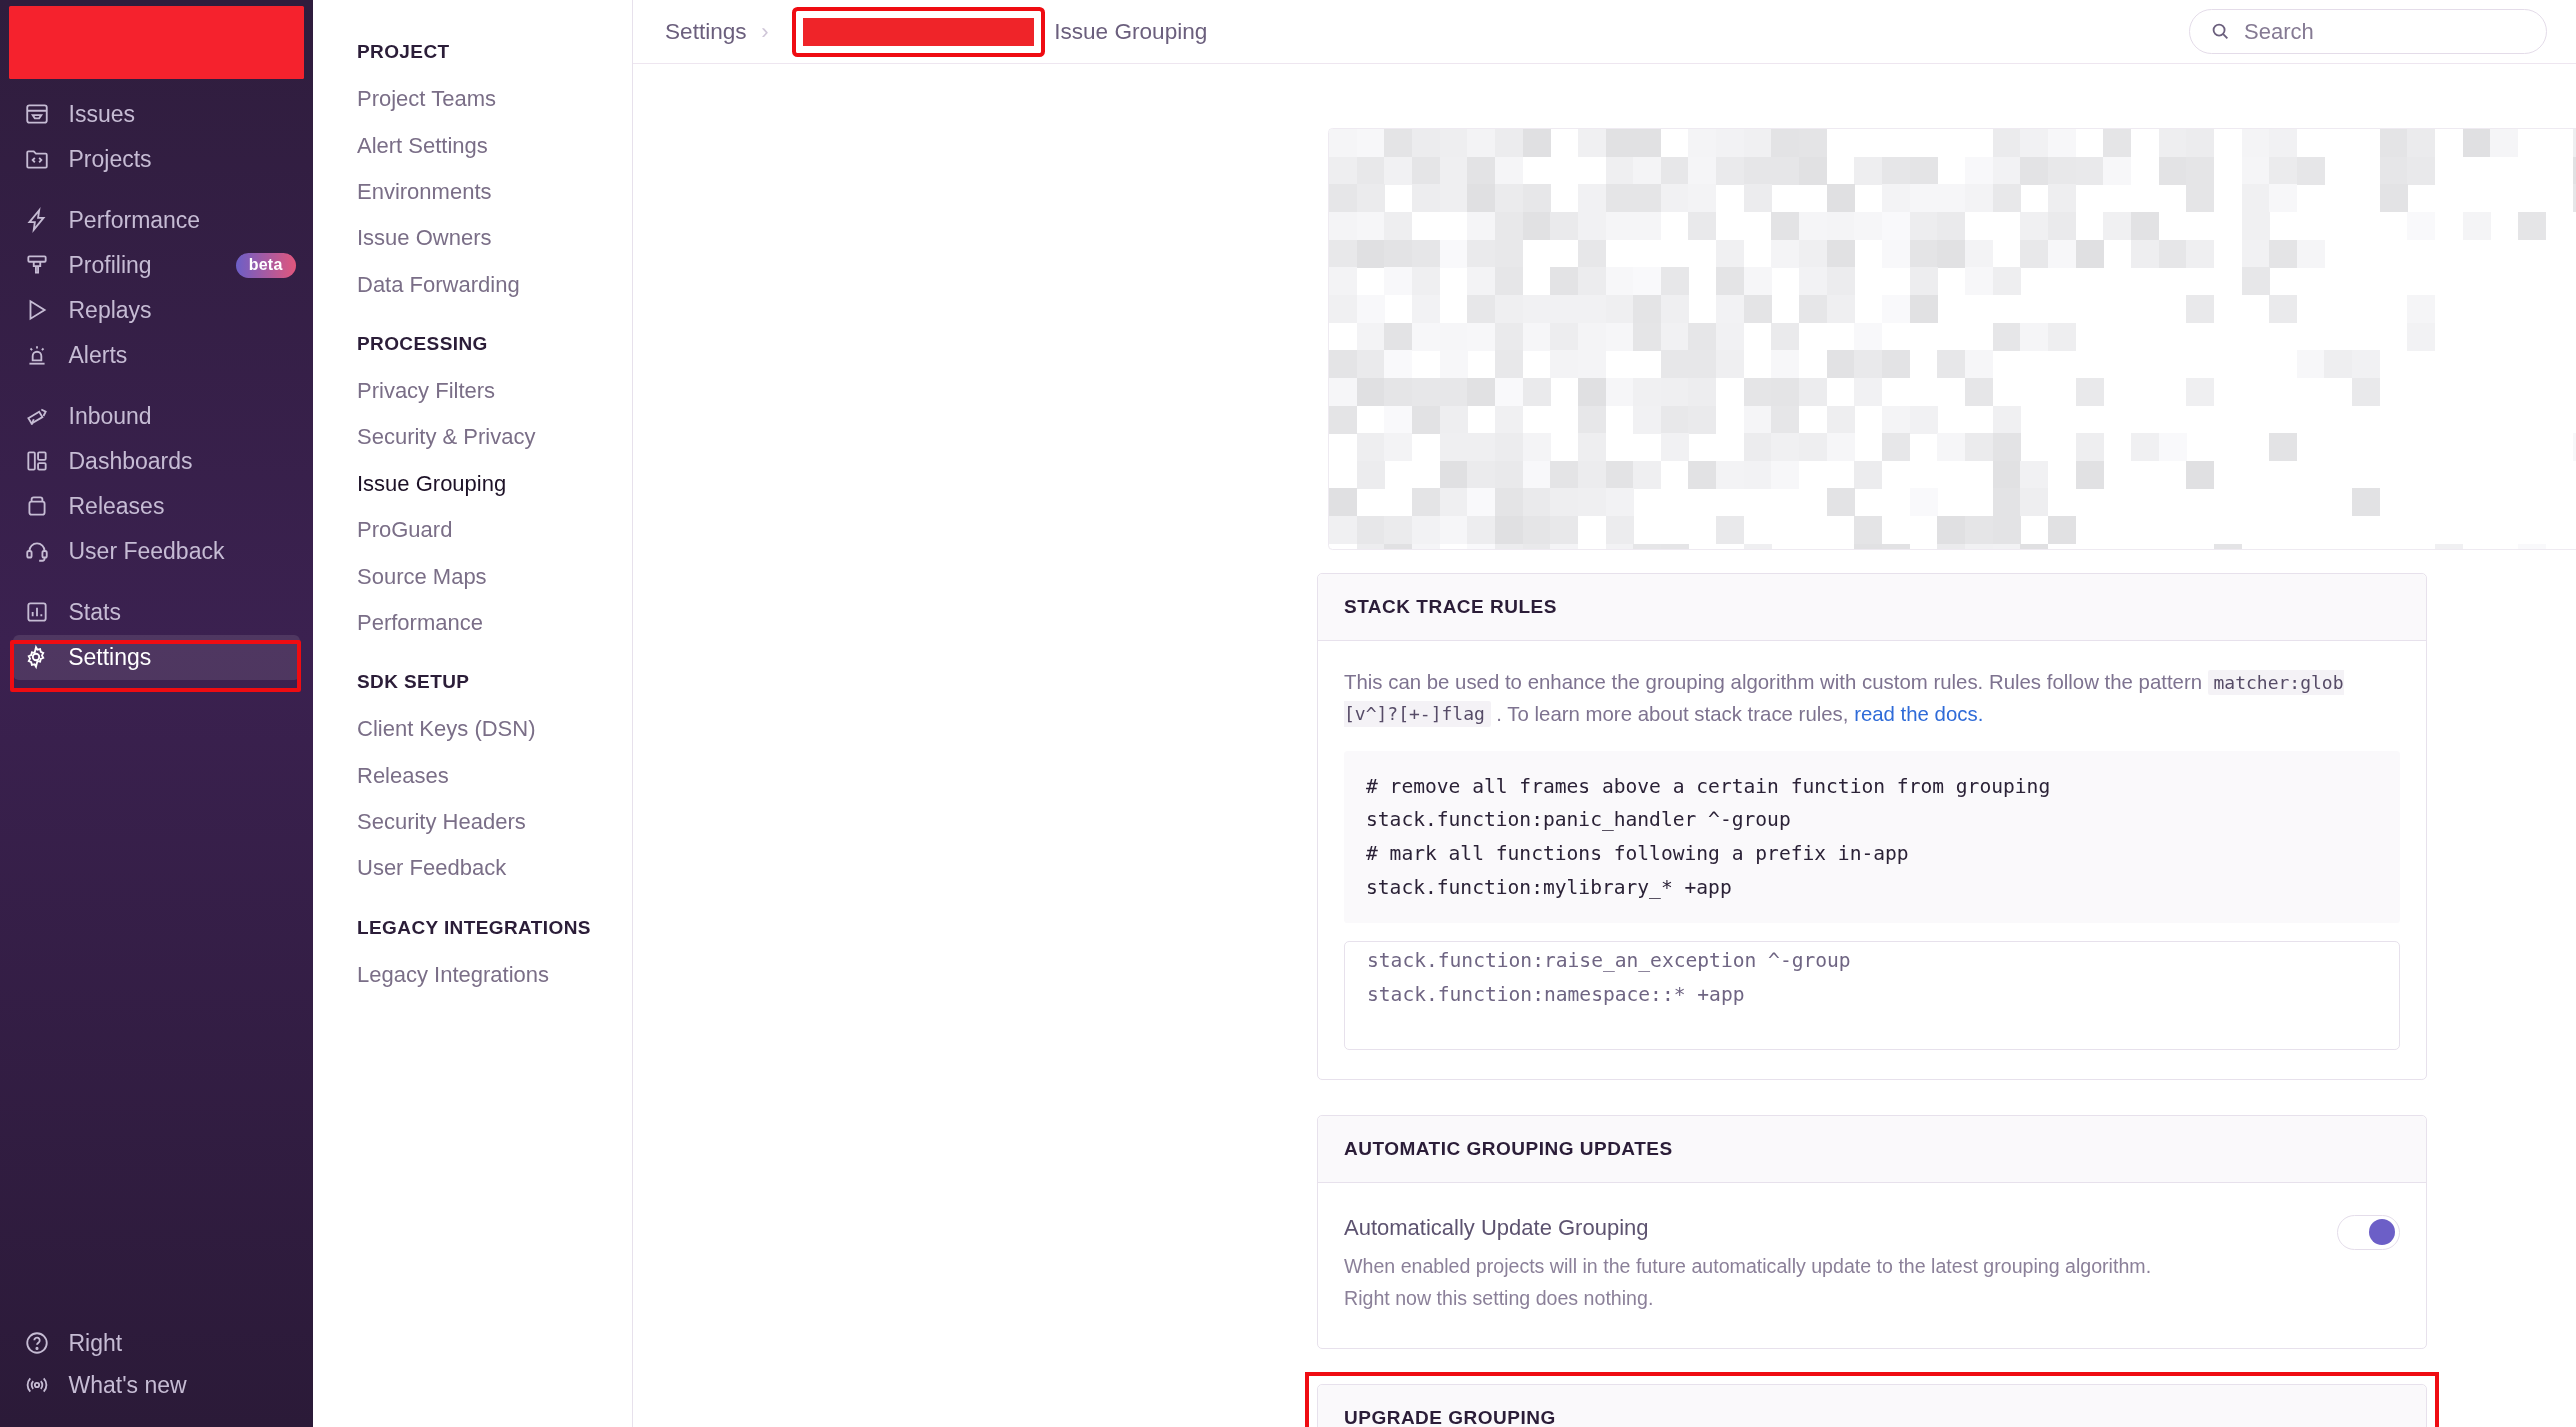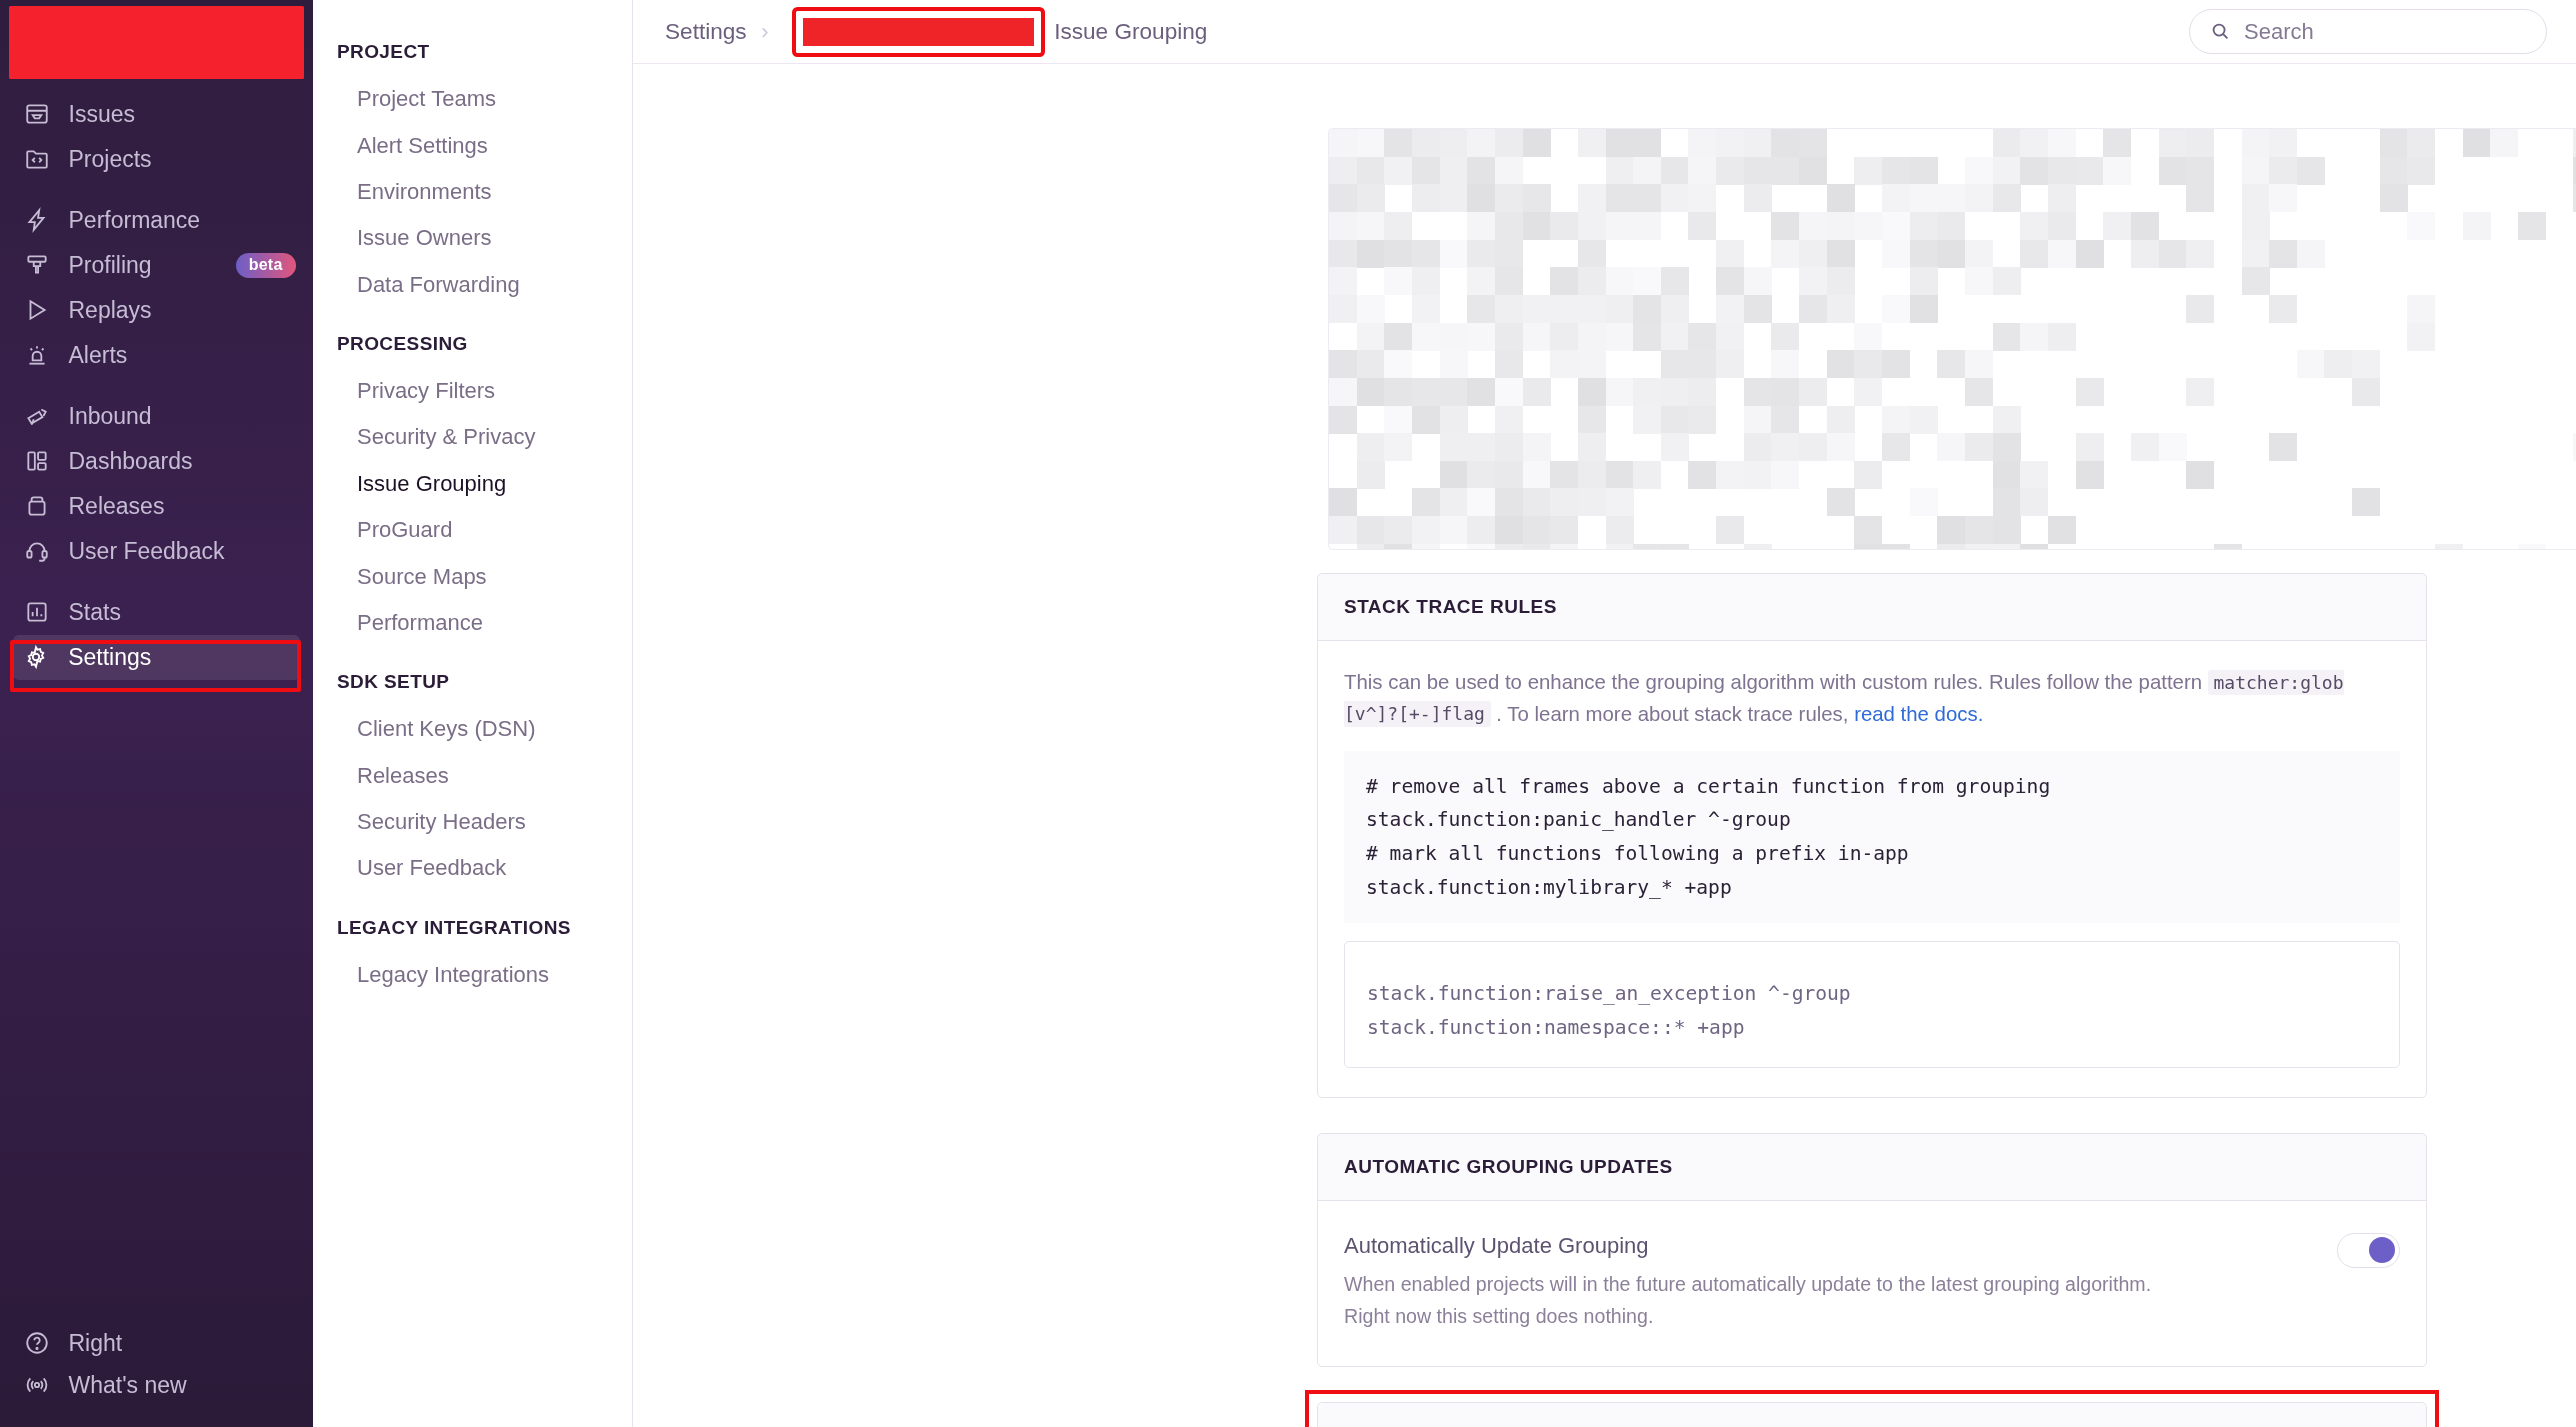--- a/index.html
+++ b/index.html
@@ -75,21 +75,21 @@
     width: 320px; flex: 0 0 320px;
     background: #ffffff;
     border-right: 0.7px solid #e7e1ec;
     padding: 41px 0 0 0;
     position: relative;
     height: 1428px;
   }
   .sn-section { margin-bottom: 25px; }
   .sn-head {
     font-size: 19px; font-weight: bold; letter-spacing: 0.4px;
-    color: #2b1d38; padding: 0 0 13px 24px;
+    color: #2b1d38; padding: 0 0 13px 44px;
   }
   .sn-item {
     font-size: 22px; color: #7a6e87;
     padding: 10.2px 0 10.2px 44px;
     cursor: pointer; white-space: nowrap;
     position: relative;
   }
   .sn-item.current { color: #1d1127; }
 
   
@@ -188,21 +188,21 @@
     padding: 19px 22px;
     font-family: "DejaVu Sans Mono", monospace;
     font-size: 19.6px; color: #2b2237; line-height: 1.72;
     white-space: pre;
   }
   .code-input {
     margin-top: 17.5px;
     background: #ffffff;
     border: 1.5px solid #e7e1ec;
     border-radius: 5.1px;
-    padding: 35px 22px 22px 22px;
+    padding: 2px 22px 22px 22px;
     font-family: "DejaVu Sans Mono", monospace;
     font-size: 19.6px; color: #6f6583; line-height: 1.74;
     white-space: pre;
     min-height: 109px;
   }
 
   .field-row { display: flex; align-items: flex-start; padding: 5.8px 0 4.4px 0; }
   .field-text { flex: 1 1 auto; }
   .field-title { font-size: 22px; color: #5d5370; margin-bottom: 10.2px; }
   .field-help { font-size: 19.6px; color: #8b8099; line-height: 1.62; }

